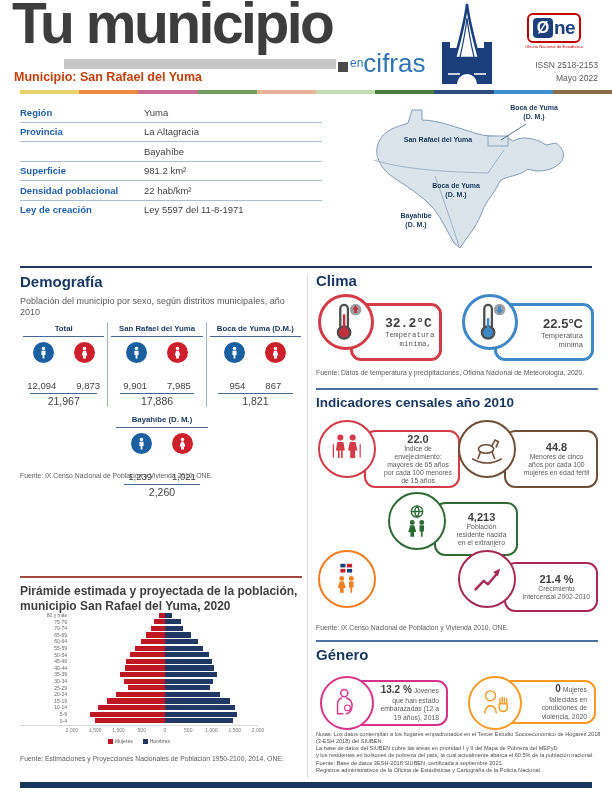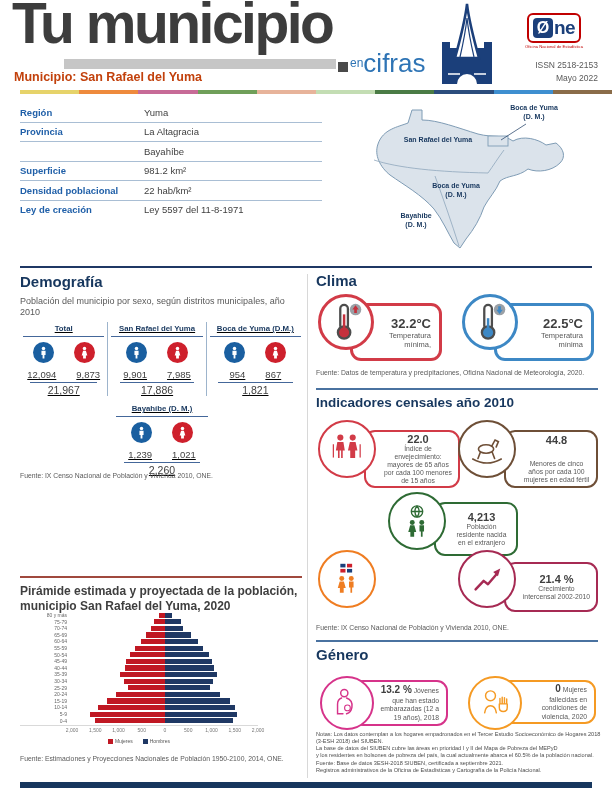--- a/index.html
+++ b/index.html
@@ -42,27 +42,27 @@
   .hr-maroon{left:20px;top:576px;width:282px;height:2px;background:#a0493e;}
   .hr-blue1{left:316px;top:388px;width:282px;height:2px;background:#4a72a0;}
   .hr-blue2{left:316px;top:640px;width:282px;height:2px;background:#4a72a0;}
   .sec-title{font-size:15px;font-weight:bold;color:#17375e;}
   .fuente{font-size:6.8px;color:#595959;}
 
   
   .demo-sub{left:20px;top:296px;width:284px;font-size:9px;color:#595959;line-height:1.25;}
   .demotable{left:20px;top:322px;width:284px;}
   .drow1{display:flex;}
-  .dcol{padding:0 3px;text-decoration:underline;}
+  .dcol{padding:0 3px;}
   .dcol.b{border-left:1px solid #9db4cc;}
   .dhead{font-size:7.8px;font-weight:bold;color:#17375e;text-align:center;padding:2px 0 3px;border-bottom:1.5px solid #44679a;white-space:nowrap;}
   .dicons{display:flex;justify-content:center;gap:20px;margin-top:5px;}
   .pic{width:21px;height:21px;border-radius:50%;display:flex;align-items:center;justify-content:center;}
   .pic svg{width:13px;height:13px;}
-  .dnums{display:flex;justify-content:center;gap:20px;font-size:9.5px;color:#3f3f3f;margin-top:6px;}
+  .dnums{display:flex;justify-content:center;gap:20px;font-size:9.5px;color:#3f3f3f;margin-top:17px;}
   .dtotal{width:82%;margin:2px auto 0;border-top:1.5px solid #44679a;text-align:center;font-size:10.5px;color:#3f3f3f;padding-top:1px;}
   .drow2{display:flex;justify-content:center;margin-top:6px;}
   .fu-demo{left:20px;top:472px;}
 
   
   .pyr-title{left:20px;top:584px;width:288px;font-size:12px;font-weight:bold;color:#3f3f3f;line-height:1.25;}
   .pyr{left:20px;top:612px;width:284px;}
   .prow{display:flex;align-items:center;height:6.6px;}
   .plab{width:52px;padding-right:5px;box-sizing:border-box;font-size:5px;color:#666;text-align:right;line-height:6.6px;}
   .pz{width:93px;height:5.2px;display:flex;}
@@ -77,33 +77,33 @@
 
   
   .circ{position:absolute;border-radius:50%;background:#fff;display:flex;align-items:center;justify-content:center;z-index:2;box-sizing:border-box;}
   .bub{position:absolute;background:#fff;border-radius:11px;z-index:1;display:flex;flex-direction:column;justify-content:center;box-sizing:border-box;text-align:center;}
   .bub .val{font-size:11px;font-weight:bold;color:#3f3f3f;}
   .bub .lbl{font-size:6.8px;color:#595959;line-height:1.18;}
 
   
   .ti-clima{left:316px;top:272px;}
   .cl1c{left:318px;top:294px;width:56px;height:56px;border:3px solid #d23b47;}
-  .cl1b{left:350px;top:303px;width:92px;height:58px;border:3px solid #d23b47;padding:4px 8px 4px 32px;text-align:right;}
+  .cl1b{left:350px;top:303px;width:92px;height:58px;border:3px solid #d23b47;padding:4px 8px 4px 32px;text-align:right;font-family:Liberation Mono, monospace;}
   .cl2c{left:462px;top:294px;width:56px;height:56px;border:3px solid #3d88c5;}
   .cl2b{left:494px;top:303px;width:100px;height:58px;border:3px solid #3d88c5;padding:4px 8px 4px 32px;text-align:right;}
   .clval{font-size:13px;font-weight:bold;color:#3f3f3f;}
   .cllbl{font-size:7.5px;color:#595959;line-height:1.2;}
   .fu-clima{left:316px;top:369px;}
 
   
   .ti-ind{left:316px;top:395px;font-size:13.5px;}
   .i1c{left:318px;top:420px;width:58px;height:58px;border:2.5px solid #d23b47;}
   .i1b{left:364px;top:430px;width:96px;height:58px;border:2.5px solid #d23b47;padding:2px 6px 2px 18px;}
   .i2c{left:458px;top:420px;width:58px;height:58px;border:2.5px solid #6e4f37;}
-  .i2b{left:504px;top:430px;width:94px;height:58px;border:2.5px solid #6e4f37;padding:2px 5px 2px 16px;justify-content:space-between;}
+  .i2b{left:504px;top:430px;width:94px;height:58px;border:2.5px solid #6e4f37;padding:2px 5px 2px 16px;}
   .i3c{left:388px;top:492px;width:58px;height:58px;border:2.5px solid #2e6b34;}
   .i3b{left:434px;top:502px;width:84px;height:54px;border:2.5px solid #2e6b34;padding:2px 5px 2px 16px;text-align:center;}
   .i4c{left:318px;top:550px;width:58px;height:58px;border:2.5px solid #ef7d22;}
   .i4b{left:364px;top:562px;width:86px;height:52px;border:2.5px solid #ef7d22;padding:2px 5px 2px 16px;}
   .i5c{left:458px;top:550px;width:58px;height:58px;border:2.5px solid #a62a53;}
   .i5b{left:504px;top:562px;width:94px;height:50px;border:2.5px solid #a62a53;padding:2px 5px 2px 16px;}
   .fu-ind{left:316px;top:624px;}
 
   
   .ti-gen{left:316px;top:646px;}

